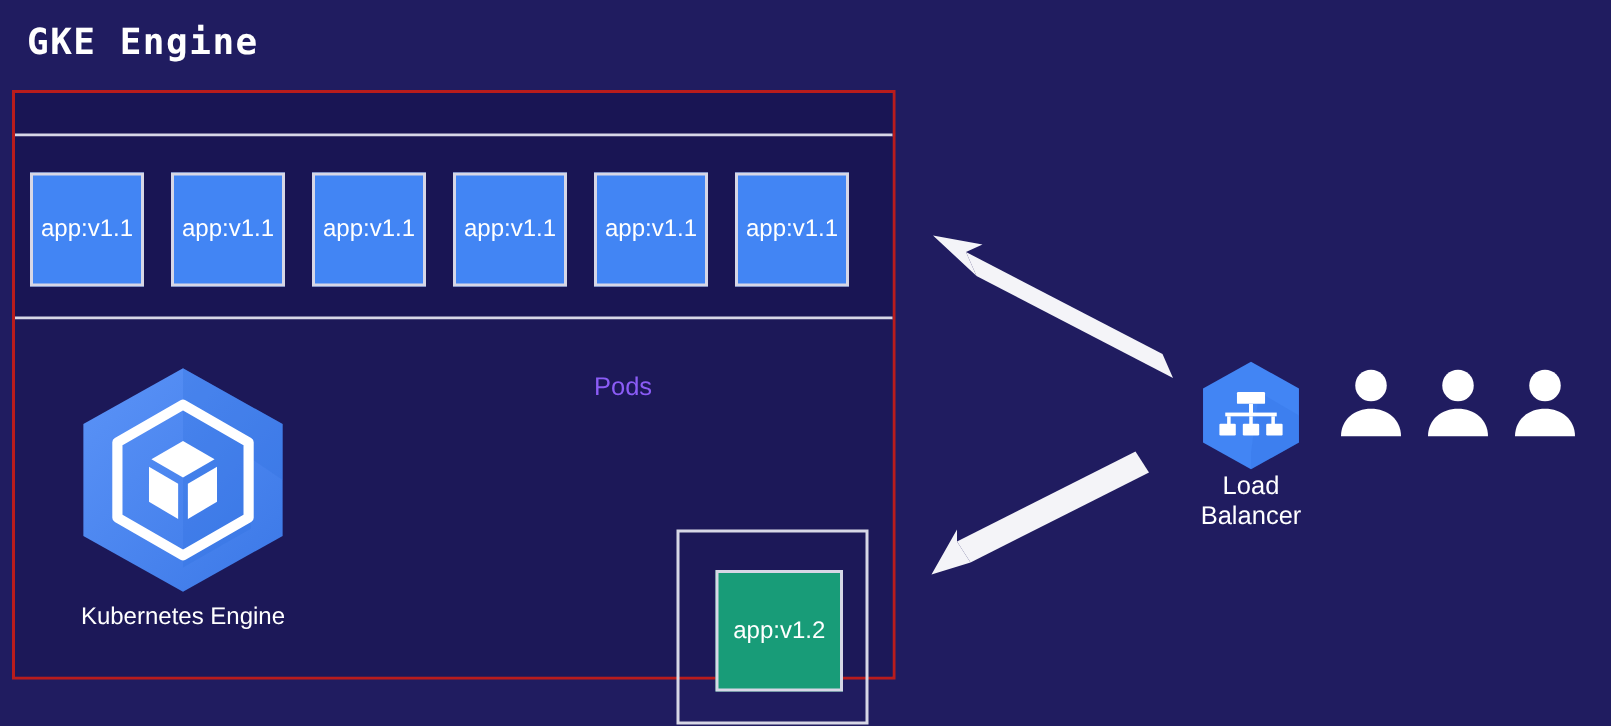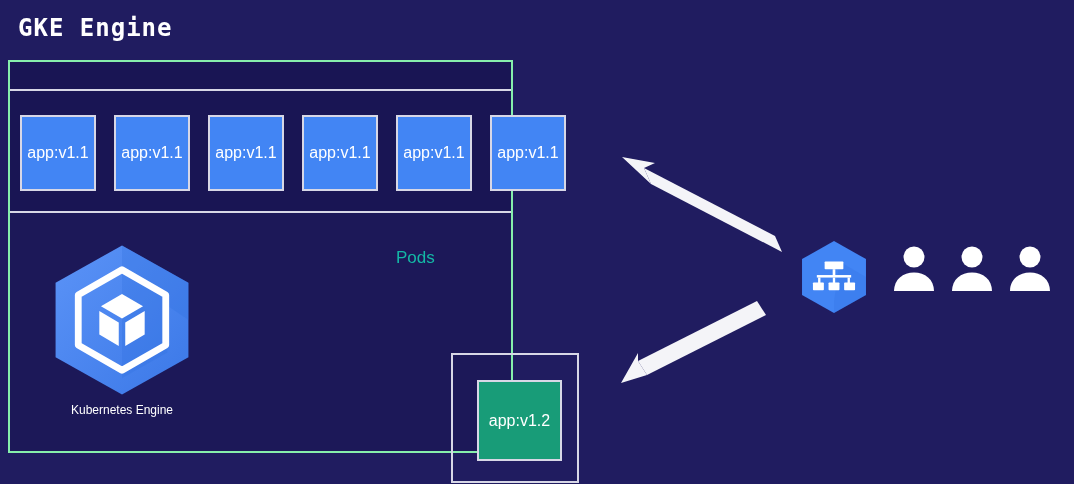--- a/index.html
+++ b/index.html
@@ -27,23 +27,23 @@
     letter-spacing: 1px;
     color: #ffffff;
     white-space: nowrap;
   }
 
   
   #cluster-box {
     position: absolute;
     left: 8px;
     top: 60px;
-    width: 505px;
+    width: 589px;
     height: 393px;
-    border: 2px solid #86efac;
+    border: 2px solid #b91c1c;
     box-sizing: border-box;
     background: transparent;
   }
 
   
   #cluster-header-strip {
     position: absolute;
     left: 0px;
     top: 0px;
     right: 0px;
@@ -106,30 +106,30 @@
   }
   #gke-hex {
     width: 162px;
     height: 162px;
     margin: 0 auto;
     display: block;
   }
   #gke-label {
     margin-top: 2px;
     color: #ffffff;
-    font-size: 12px;
+    font-size: 16px;
     white-space: nowrap;
   }
 
   
   #pods-label {
     position: absolute;
     left: 386px;
     top: 35px;
-    color: #14b8a6;
+    color: #8b5cf6;
     font-size: 17px;
   }
 
   
   #pod-v2-container {
     position: absolute;
     left: 441px;
     top: 140px;
     width: 128px;
     height: 130px;
@@ -298,20 +298,24 @@
         <rect x="48.3" y="40" width="3.4" height="9"></rect>
         <rect x="28" y="47.5" width="44" height="3.2"></rect>
         <rect x="29.6" y="50.7" width="3" height="7"></rect>
         <rect x="48.5" y="50.7" width="3" height="7"></rect>
         <rect x="67.4" y="50.7" width="3" height="7"></rect>
         <rect x="23" y="57" width="14" height="10" rx="1"></rect>
         <rect x="43" y="57" width="14" height="10" rx="1"></rect>
         <rect x="63" y="57" width="14" height="10" rx="1"></rect>
       </g>
     </svg>
+    <div id="lb-label">
+      <div>Load</div>
+      <div>Balancer</div>
+    </div>
   </div>
 
   <div id="users-row">
     <svg class="user-icon" width="48" height="48" viewBox="0 0 48 48">
       <circle cx="24" cy="14" r="10.5" fill="#ffffff"></circle>
       <path d="M4 48 C4 36.5 13 29.5 24 29.5 C35 29.5 44 36.5 44 48 Z" fill="#ffffff"></path>
     </svg>
     <svg class="user-icon" width="48" height="48" viewBox="0 0 48 48">
       <circle cx="24" cy="14" r="10.5" fill="#ffffff"></circle>
       <path d="M4 48 C4 36.5 13 29.5 24 29.5 C35 29.5 44 36.5 44 48 Z" fill="#ffffff"></path>

